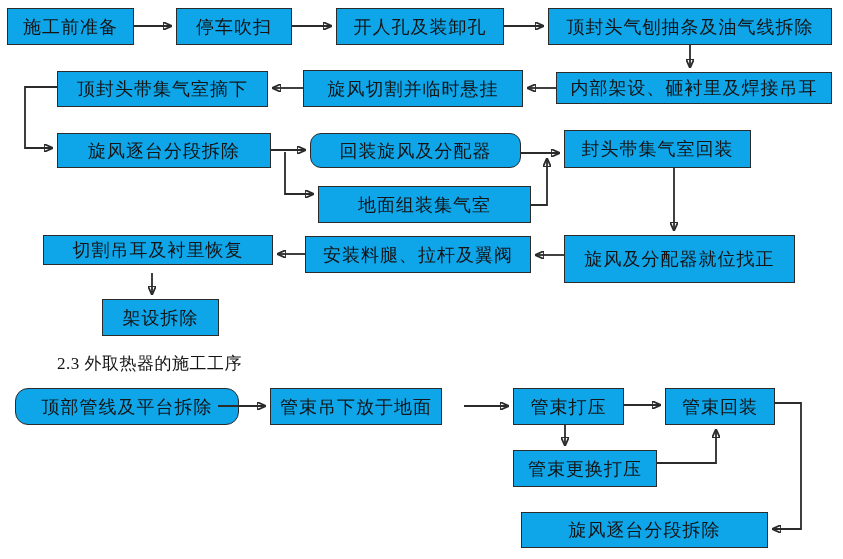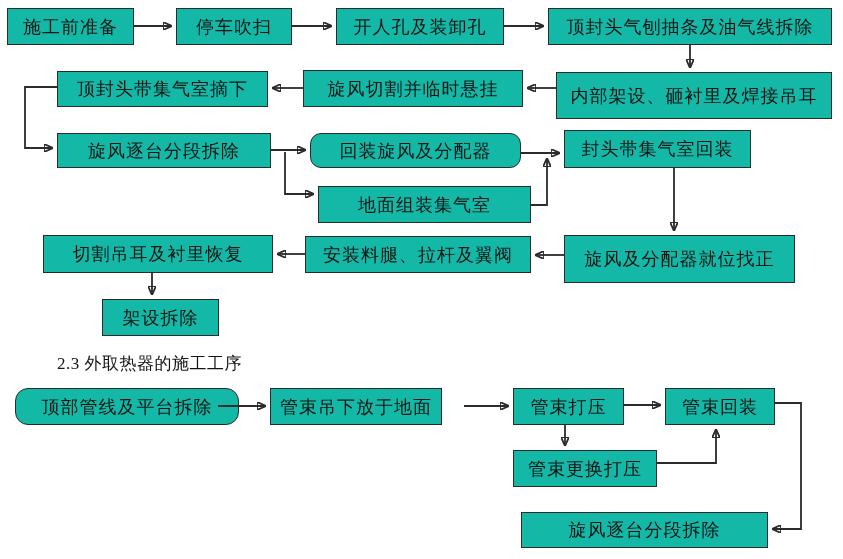--- a/index.html
+++ b/index.html
@@ -12,21 +12,21 @@
     width: 843px;
     height: 559px;
     background: #ffffff;
     font-family: "Liberation Serif", "DejaVu Serif", serif;
     overflow: hidden;
   }
   .node {
     position: absolute;
     box-sizing: border-box;
     border: 1.5px solid #2b2b2b;
-    background: #14b8a6;
+    background: #0ea5e9;
     display: flex;
     align-items: center;
     justify-content: center;
     font-size: 18px;
     color: #141414;
     white-space: nowrap;
     letter-spacing: 1px;
     line-height: 1;
   }
   #caption {
@@ -54,30 +54,30 @@
 </style>
 </head>
 <body>
 
 <div id="canvas">
 
   <div class="node" style="left:7px;   top:8px;   width:127px; height:37px;">施工前准备</div>
   <div class="node" style="left:176px; top:8px;   width:116px; height:37px;">停车吹扫</div>
   <div class="node" style="left:336px; top:8px;   width:168px; height:37px;">开人孔及装卸孔</div>
   <div class="node" style="left:548px; top:8px;   width:284px; height:37px;">顶封头气刨抽条及油气线拆除</div>
-  <div class="node" style="left:556px; top:72px;  width:276px; height:47px;">内部架设、砸衬里及焊接吊耳</div>
+  <div class="node" style="left:556px; top:72px;  width:276px; height:32px;">内部架设、砸衬里及焊接吊耳</div>
   <div class="node" style="left:303px; top:70px;  width:220px; height:37px;">旋风切割并临时悬挂</div>
   <div class="node" style="left:57px;  top:71px;  width:211px; height:36px;">顶封头带集气室摘下</div>
   <div class="node" style="left:57px;  top:133px; width:214px; height:35px;">旋风逐台分段拆除</div>
   <div class="node" style="left:310px; top:133px; width:211px; height:35px;border-radius:11px;">回装旋风及分配器</div>
   <div class="node" style="left:318px; top:186px; width:213px; height:37px;">地面组装集气室</div>
   <div class="node" style="left:564px; top:130px; width:187px; height:38px;">封头带集气室回装</div>
   <div class="node" style="left:564px; top:235px; width:231px; height:48px;">旋风及分配器就位找正</div>
   <div class="node" style="left:305px; top:236px; width:226px; height:37px;">安装料腿、拉杆及翼阀</div>
-  <div class="node" style="left:43px;  top:235px; width:230px; height:38px;">切割吊耳及衬里恢复</div>
+  <div class="node" style="left:43px;  top:235px; width:230px; height:30px;">切割吊耳及衬里恢复</div>
   <div class="node" style="left:102px; top:299px; width:117px; height:37px;">架设拆除</div>
 
   <div id="caption">2.3 外取热器的施工工序</div>
 
   <div class="node" style="left:15px;  top:388px; width:224px; height:37px;border-radius:13px;">顶部管线及平台拆除</div>
   <div class="node" style="left:270px; top:388px; width:172px; height:37px;">管束吊下放于地面</div>
   <div class="node" style="left:513px; top:388px; width:111px; height:37px;">管束打压</div>
   <div class="node" style="left:665px; top:388px; width:110px; height:37px;">管束回装</div>
   <div class="node" style="left:513px; top:450px; width:144px; height:37px;">管束更换打压</div>
   <div class="node" style="left:521px; top:512px; width:247px; height:36px;">旋风逐台分段拆除</div>

